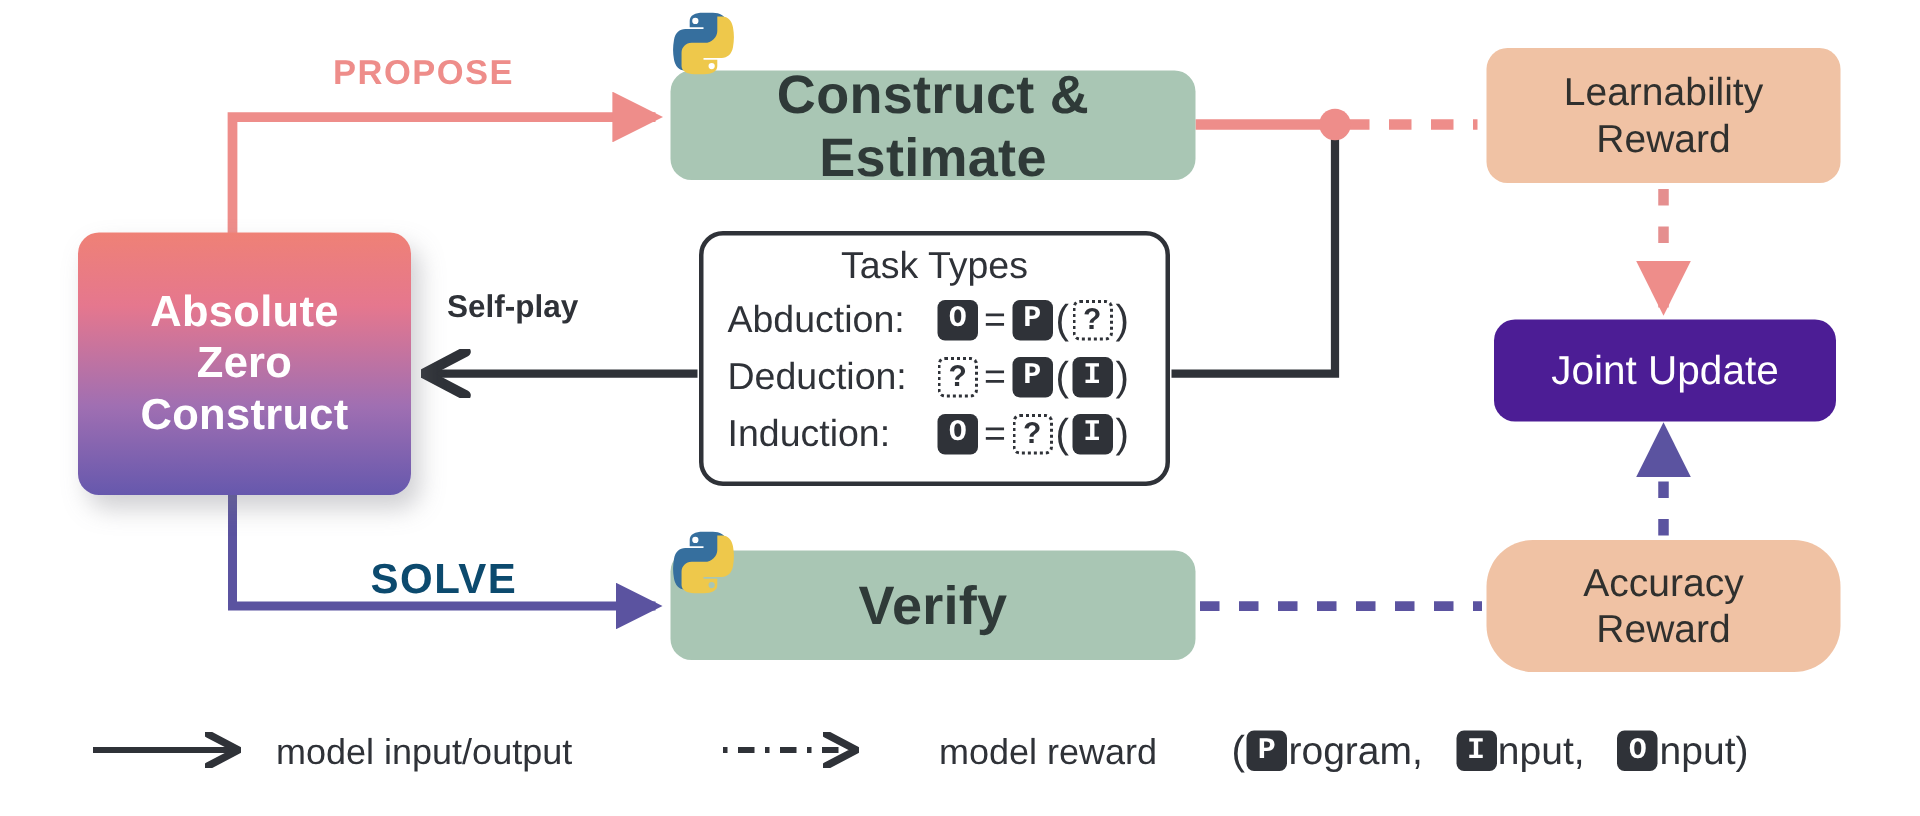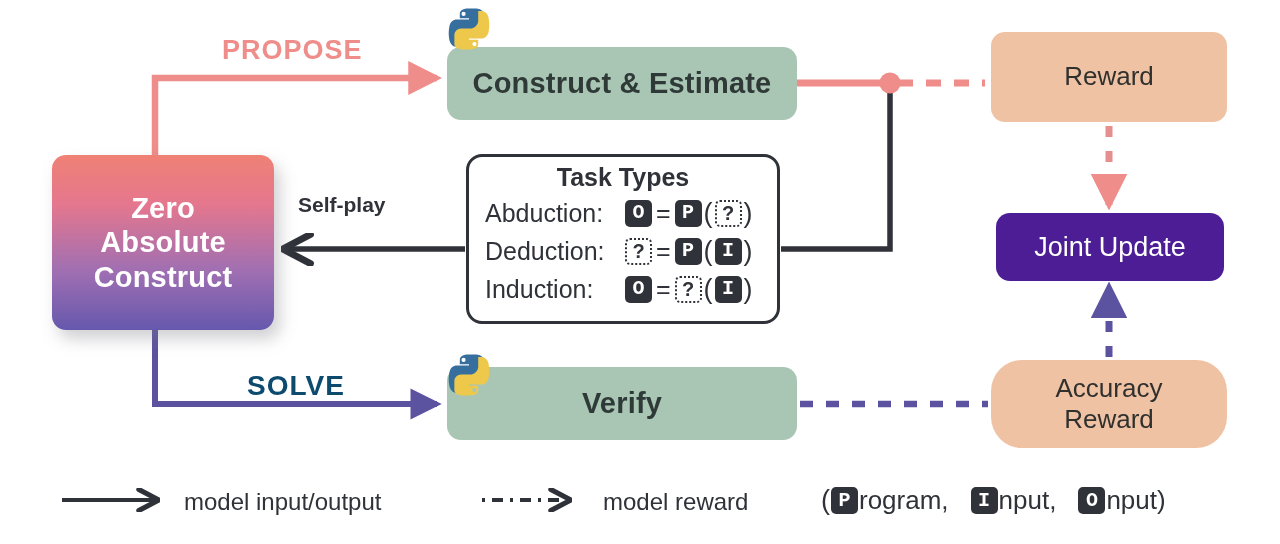--- a/index.html
+++ b/index.html
@@ -43,21 +43,21 @@
     font-weight: 700;
     line-height: 1.18;
     letter-spacing: 0.2px;
   }
 
   
   .greenbox {
     background: #a9c6b4;
     border-radius: 14px;
     color: #2f3a38;
-    font-size: 29px;
+    font-size: 36px;
     font-weight: 600;
     letter-spacing: 0.2px;
   }
   #construct { left: 447px; top: 47px; width: 350px; height: 73px; }
   #verify    { left: 447px; top: 367px; width: 350px; height: 73px; }
 
   
   .pylogo {
     position: absolute;
     width: 46px; height: 46px;
@@ -72,21 +72,21 @@
     width: 314px; height: 170px;
     border: 3px solid #2f3238;
     border-radius: 16px;
     background: #ffffff;
     flex-direction: column;
     justify-content: flex-start;
     padding-top: 6px;
   }
   #tasktypes .tt-title {
     font-size: 25px;
-    font-weight: 700;
+    font-weight: 400;
     color: #2f3238;
     margin-bottom: 2px;
   }
   .tt-row {
     display: flex;
     align-items: center;
     justify-content: flex-start;
     width: 100%;
     padding-left: 16px;
     box-sizing: border-box;
@@ -149,21 +149,21 @@
 
   
   .edgelabel {
     position: absolute;
     z-index: 6;
     font-weight: 600;
     white-space: nowrap;
   }
   #lbl-propose {
     left: 222px; top: 35px;
-    font-size: 27px;
+    font-size: 23px;
     color: #ee8d8a;
     letter-spacing: 1px;
   }
   #lbl-solve {
     left: 247px; top: 370px;
     font-size: 28px;
     color: #0c4a6e;
     letter-spacing: 1px;
   }
   #lbl-selfplay {
@@ -177,21 +177,21 @@
   .legend-item {
     position: absolute;
     display: flex;
     align-items: center;
     gap: 14px;
     font-size: 24px;
     color: #2f3238;
     z-index: 6;
   }
   #legend-io     { left: 62px;  top: 488px; text-align: center; }
-  #legend-reward { left: 481px; top: 488px; justify-content: center; }
+  #legend-reward { left: 504px; top: 488px; justify-content: center; }
   #legend-tuple  { left: 820px; top: 485px; font-size: 26px; gap: 0; }
   .legend-tuple-seg { display: flex; align-items: center; }
   .legend-tuple-seg .tok { margin-right: 1px; }
   .legend-swatch { width: 108px; height: 22px; display: block; }
 </style>
 </head>
 <body>
 
 <svg id="canvas" viewBox="0 0 1280 544" xmlns="http://www.w3.org/2000/svg">
   <defs>
@@ -226,22 +226,22 @@
 
   <path d="M 800 404 L 988 404" fill="none" stroke="#5b53a0" stroke-width="6.5" stroke-dasharray="13 13" stroke-linecap="butt"></path>
 
   <path d="M 62 500 L 158 500" fill="none" stroke="#2f3238" stroke-width="4" marker-end="url(#arrow-dark)"></path>
 
   <path d="M 482 500 L 570 500" fill="none" stroke="#2f3238" stroke-width="4" stroke-dasharray="3 7 11 7" marker-end="url(#arrow-dark)"></path>
 </svg>
 
 <div class="node" id="reasoner">
   <div>
+    <div>Absolute</div>
     <div>Zero</div>
-    <div>Absolute</div>
     <div>Construct</div>
   </div>
 </div>
 
 <div class="node greenbox" id="construct">
   <span>Construct &amp; Estimate</span>
 </div>
 
 <div class="node greenbox" id="verify">
   <span>Verify</span>
@@ -292,20 +292,21 @@
       <span class="tok q">?</span>
       <span class="paren">(</span>
       <span class="tok">I</span>
       <span class="paren">)</span>
     </span>
   </div>
 </div>
 
 <div class="node rewardbox" id="learnability">
   <div>
+    <div>Learnability</div>
     <div>Reward</div>
   </div>
 </div>
 
 <div class="node" id="jointupdate">
   <span>Joint Update</span>
 </div>
 
 <div class="node rewardbox" id="accuracy">
   <div>

